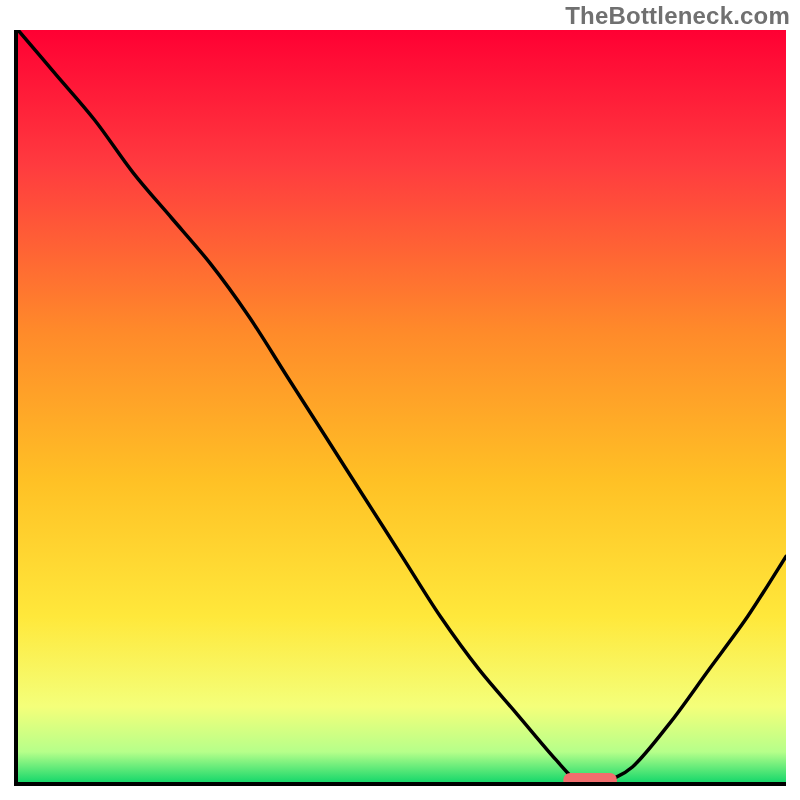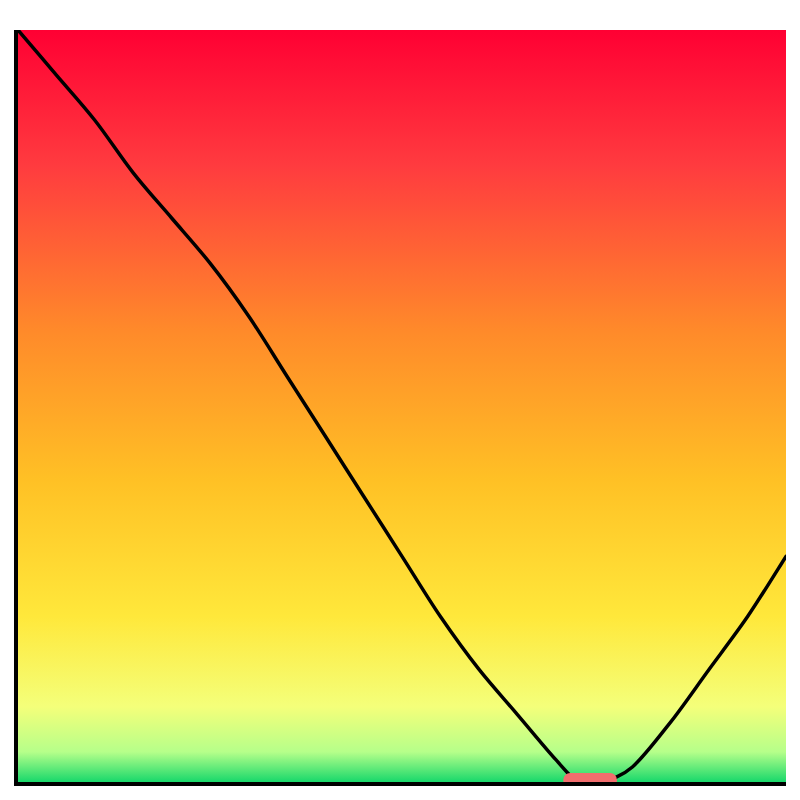--- a/index.html
+++ b/index.html
@@ -53,20 +53,21 @@
     stroke-linecap: round;
   }
   .marker {
     stroke: none;
   }
 </style>
 </head>
 <body>
 <div class="stage">
 
+  <div class="watermark">TheBottleneck.com</div>
 
   <div class="plot-frame">
     <svg class="plot" viewBox="0 0 772 756" preserveAspectRatio="none">
       <defs>
         <linearGradient id="bg-grad" x1="0" y1="0" x2="0" y2="1">
           <stop id="g0" offset="0.00%" stop-color="#ff0033"></stop>
           <stop id="g1" offset="18.00%" stop-color="#ff3b3f"></stop>
           <stop id="g2" offset="40.00%" stop-color="#ff8a2a"></stop>
           <stop id="g3" offset="60.00%" stop-color="#ffc125"></stop>
           <stop id="g4" offset="78.00%" stop-color="#ffe83b"></stop>

